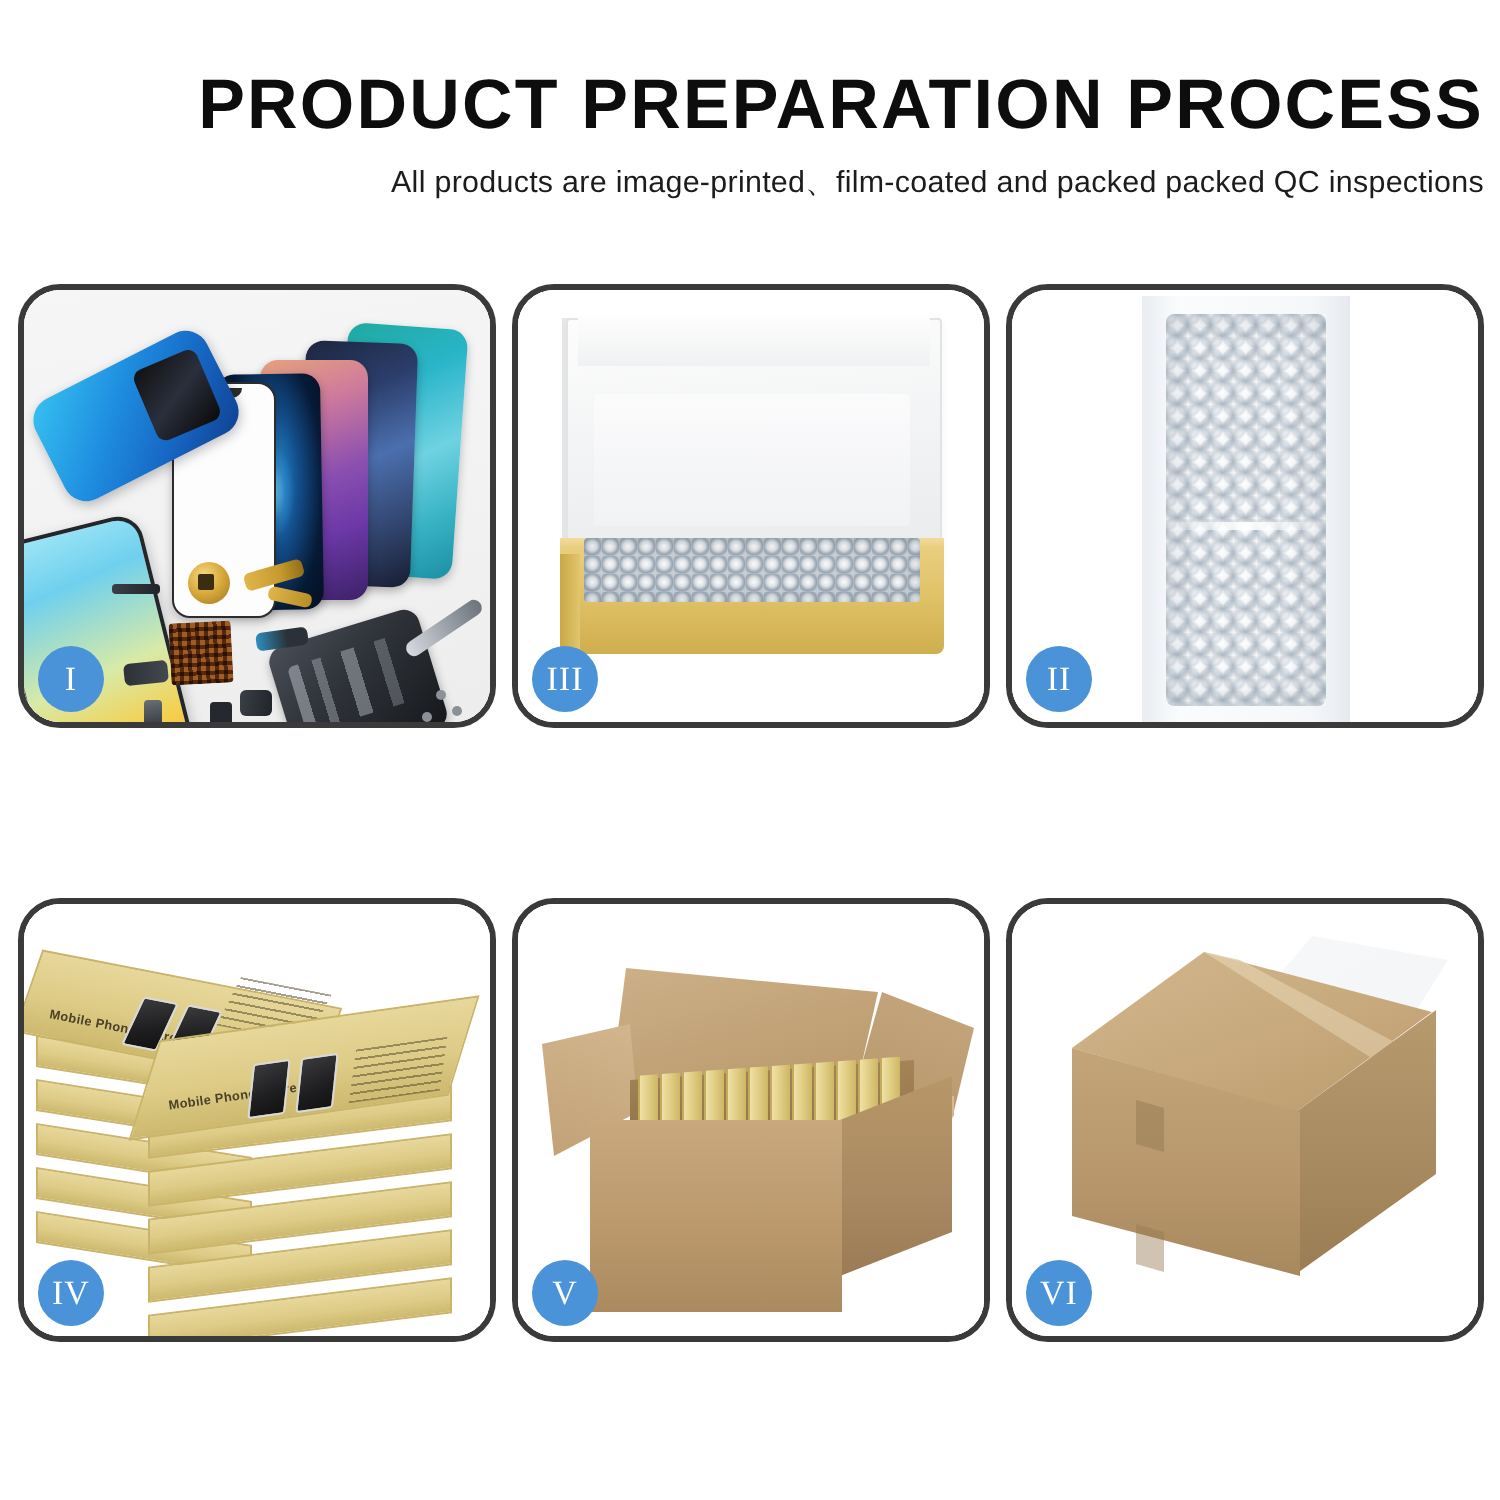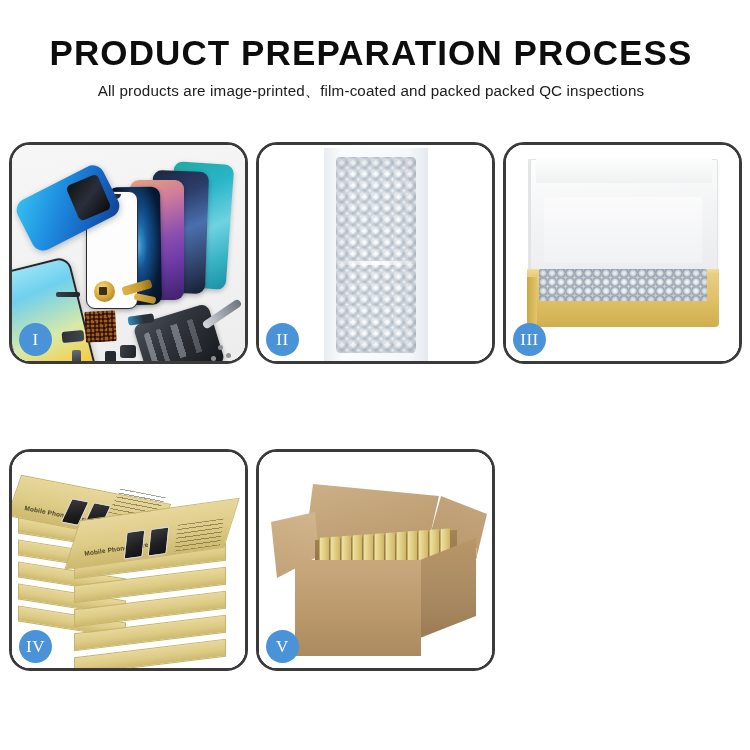--- a/index.html
+++ b/index.html
@@ -21,21 +21,21 @@
     height: 750px;
     background: #ffffff;
   }
 
   
   .header {
     position: absolute;
     left: 0;
     top: 34px;
     width: 742px;
-    text-align: center;
+    text-align: right;
   }
   .title {
     font-family: "Liberation Sans", sans-serif;
     font-size: 35px;
     font-weight: 700;
     letter-spacing: 1.1px;
     color: #0d0d0d;
     line-height: 1.08;
     white-space: nowrap;
   }
@@ -574,44 +574,44 @@
         <div class="flex1"></div>
         <div class="flex2"></div>
         <div class="tool"></div>
         <div class="screw" style="left:206px;top:200px"></div>
         <div class="screw" style="left:214px;top:208px"></div>
         <div class="screw" style="left:199px;top:211px"></div>
       </div>
       <div class="badge">I</div>
     </div>
 
-    <div class="panel p2">
-      <div class="panel-inner">
-        <div class="p2-bg"></div>
-        <div class="sleeve"></div>
-        <div class="wrap"></div>
-        <div class="seam"></div>
-      </div>
-      <div class="badge">II</div>
-    </div>
-
     <div class="panel p3">
       <div class="panel-inner">
         <div class="p3-bg"></div>
         <div class="lid-flapL"></div>
         <div class="lid-flapR"></div>
         <div class="lid"></div>
         <div class="lid-top"></div>
         <div class="foam"></div>
         <div class="tray-lip"></div>
         <div class="tray"></div>
         <div class="tray-side"></div>
         <div class="bwrap"></div>
       </div>
       <div class="badge">III</div>
+    </div>
+
+    <div class="panel p2">
+      <div class="panel-inner">
+        <div class="p2-bg"></div>
+        <div class="sleeve"></div>
+        <div class="wrap"></div>
+        <div class="seam"></div>
+      </div>
+      <div class="badge">II</div>
     </div>
 
     <div class="panel p4">
       <div class="panel-inner">
         <div class="p4-bg"></div>
 
         <div class="kbox" style="left:6px;top:74px;width:108px;height:16px;transform:skewY(9deg)">
             <div class="kface"></div>
           </div>
         <div class="kbox" style="left:6px;top:96px;width:108px;height:16px;transform:skewY(9deg)">
@@ -683,15 +683,28 @@
           <div class="stick" style="left:112px"></div>
           <div class="stick" style="left:123px"></div>
         </div>
         <div class="rim"></div>
         <div class="sideq"></div>
         <div class="front"></div>
       </div>
       <div class="badge">V</div>
     </div>
 
+    <div class="panel p6">
+      <div class="panel-inner">
+        <div class="p6-bg"></div>
+        <div class="sheen"></div>
+        <div class="top"></div>
+        <div class="tape"></div>
+        <div class="faceR"></div>
+        <div class="face"></div>
+        <div class="tab1"></div>
+        <div class="tab2"></div>
+      </div>
+      <div class="badge">VI</div>
+    </div>
 
   </div>
 </div>
 
 </body></html>

